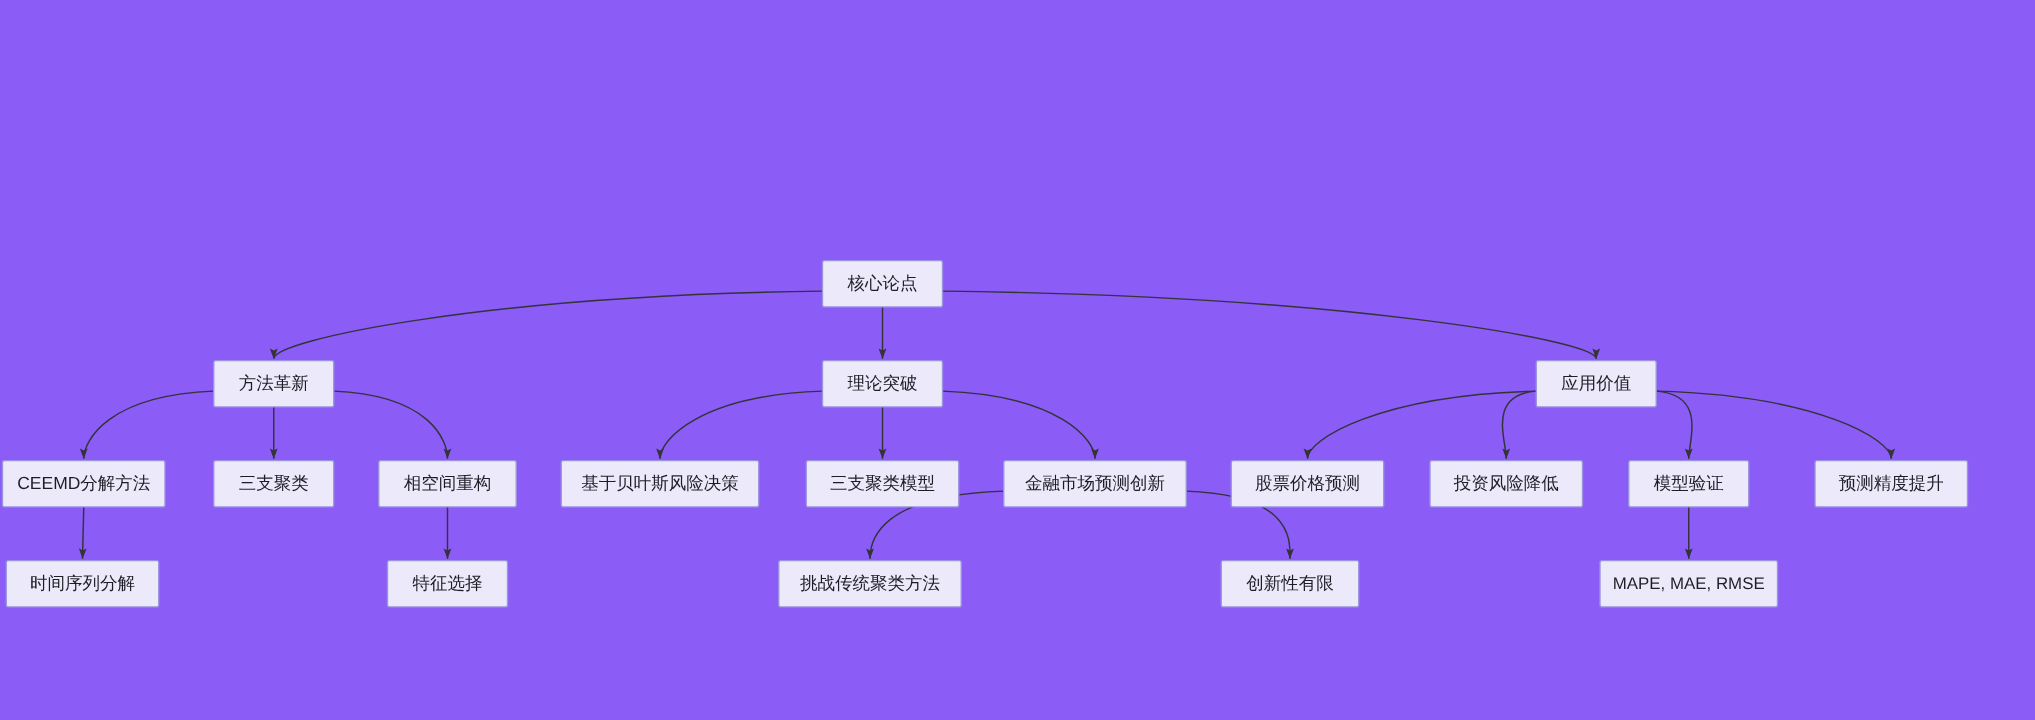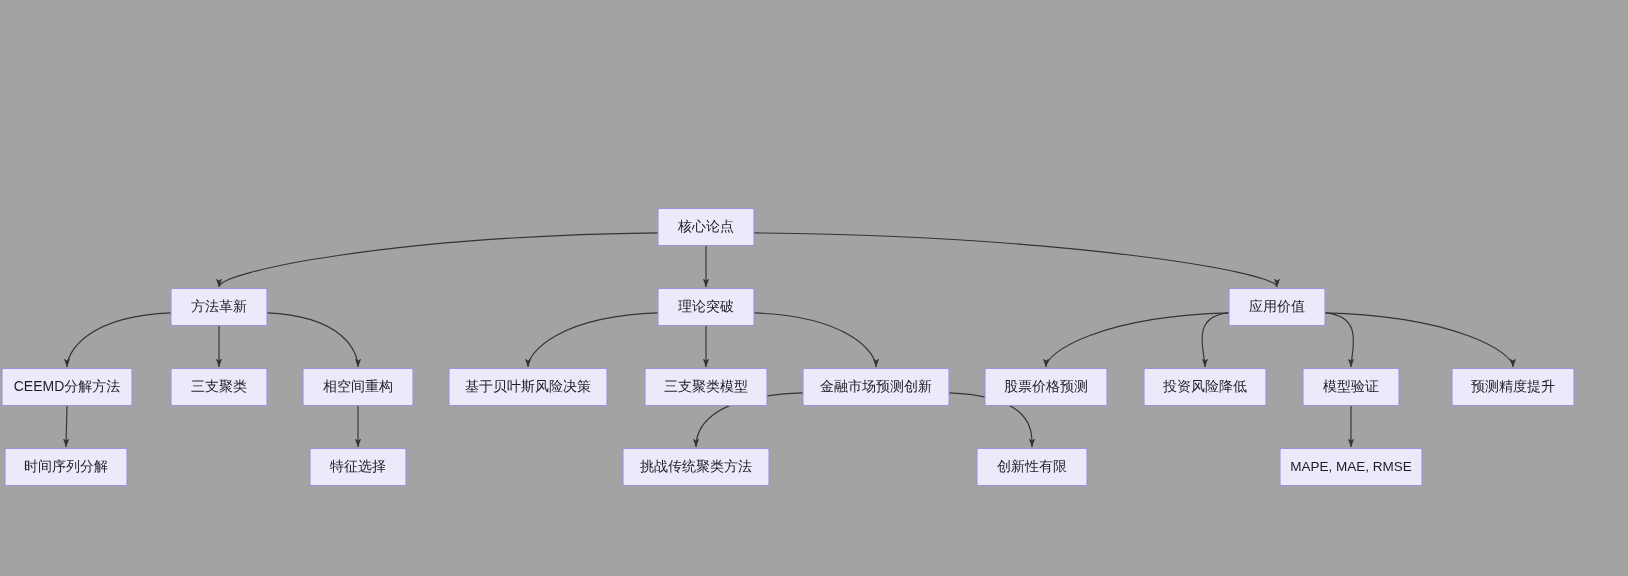--- a/index.html
+++ b/index.html
@@ -4,21 +4,21 @@
 <style>
   html, body {
     margin: 0;
     padding: 0;
     background: #ffffff;
   }
   #canvas {
     position: relative;
     width: 1628px;
     height: 576px;
-    background: #a3a3a3;
+    background: #8b5cf6;
     overflow: hidden;
     font-family: "Liberation Sans", "DejaVu Sans", sans-serif;
     text-align: center;
   }
   #diagram-svg {
     position: absolute;
     inset: 0;
     width: 1628px;
     height: 576px;
     display: block;

